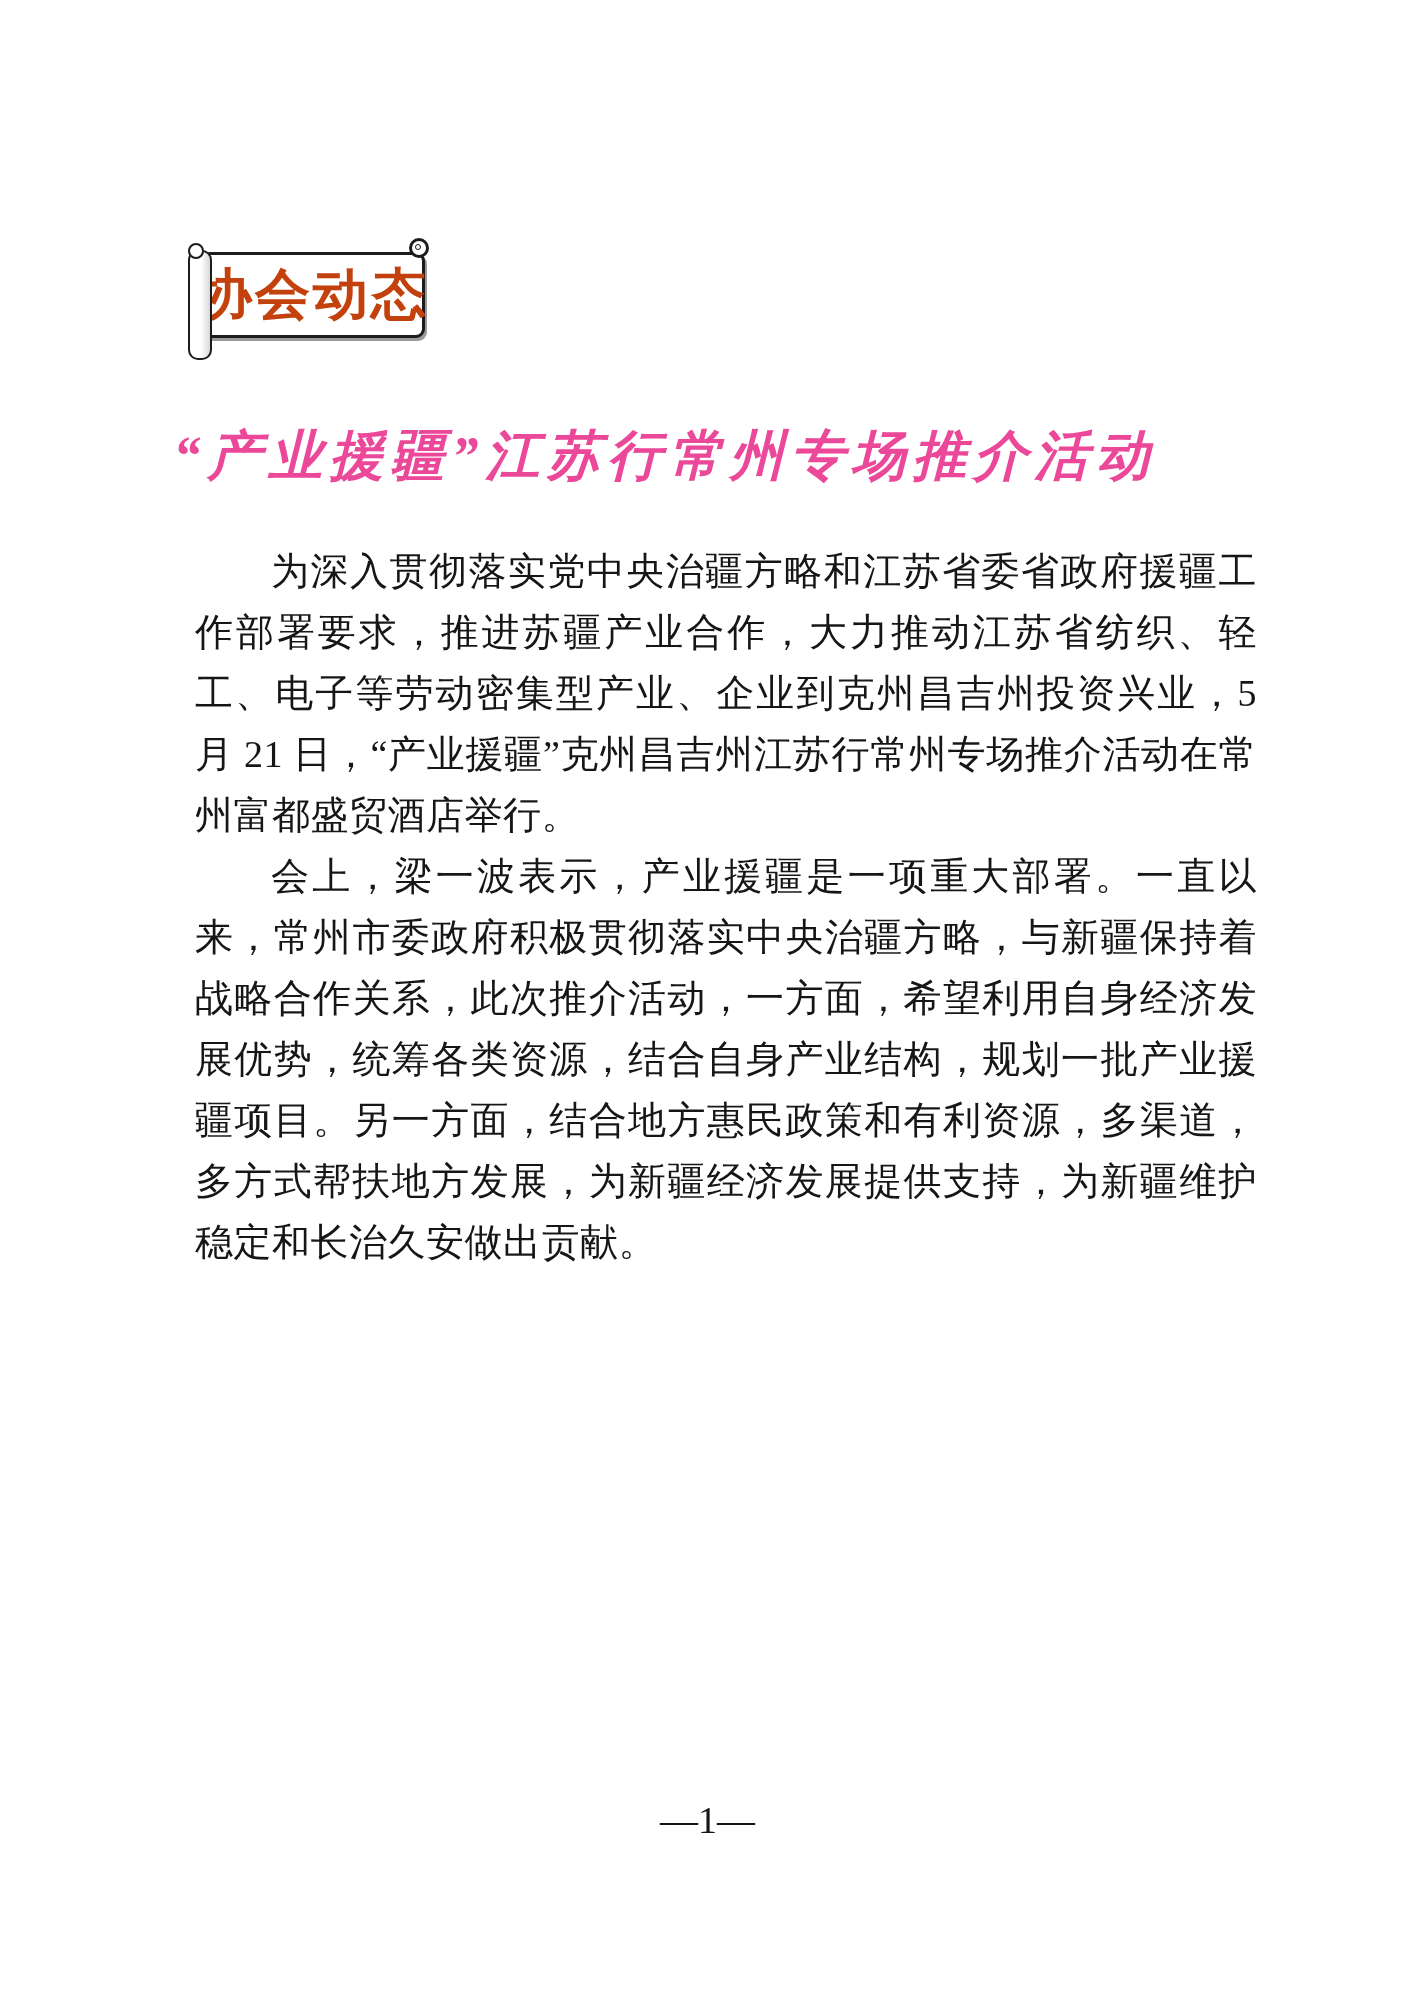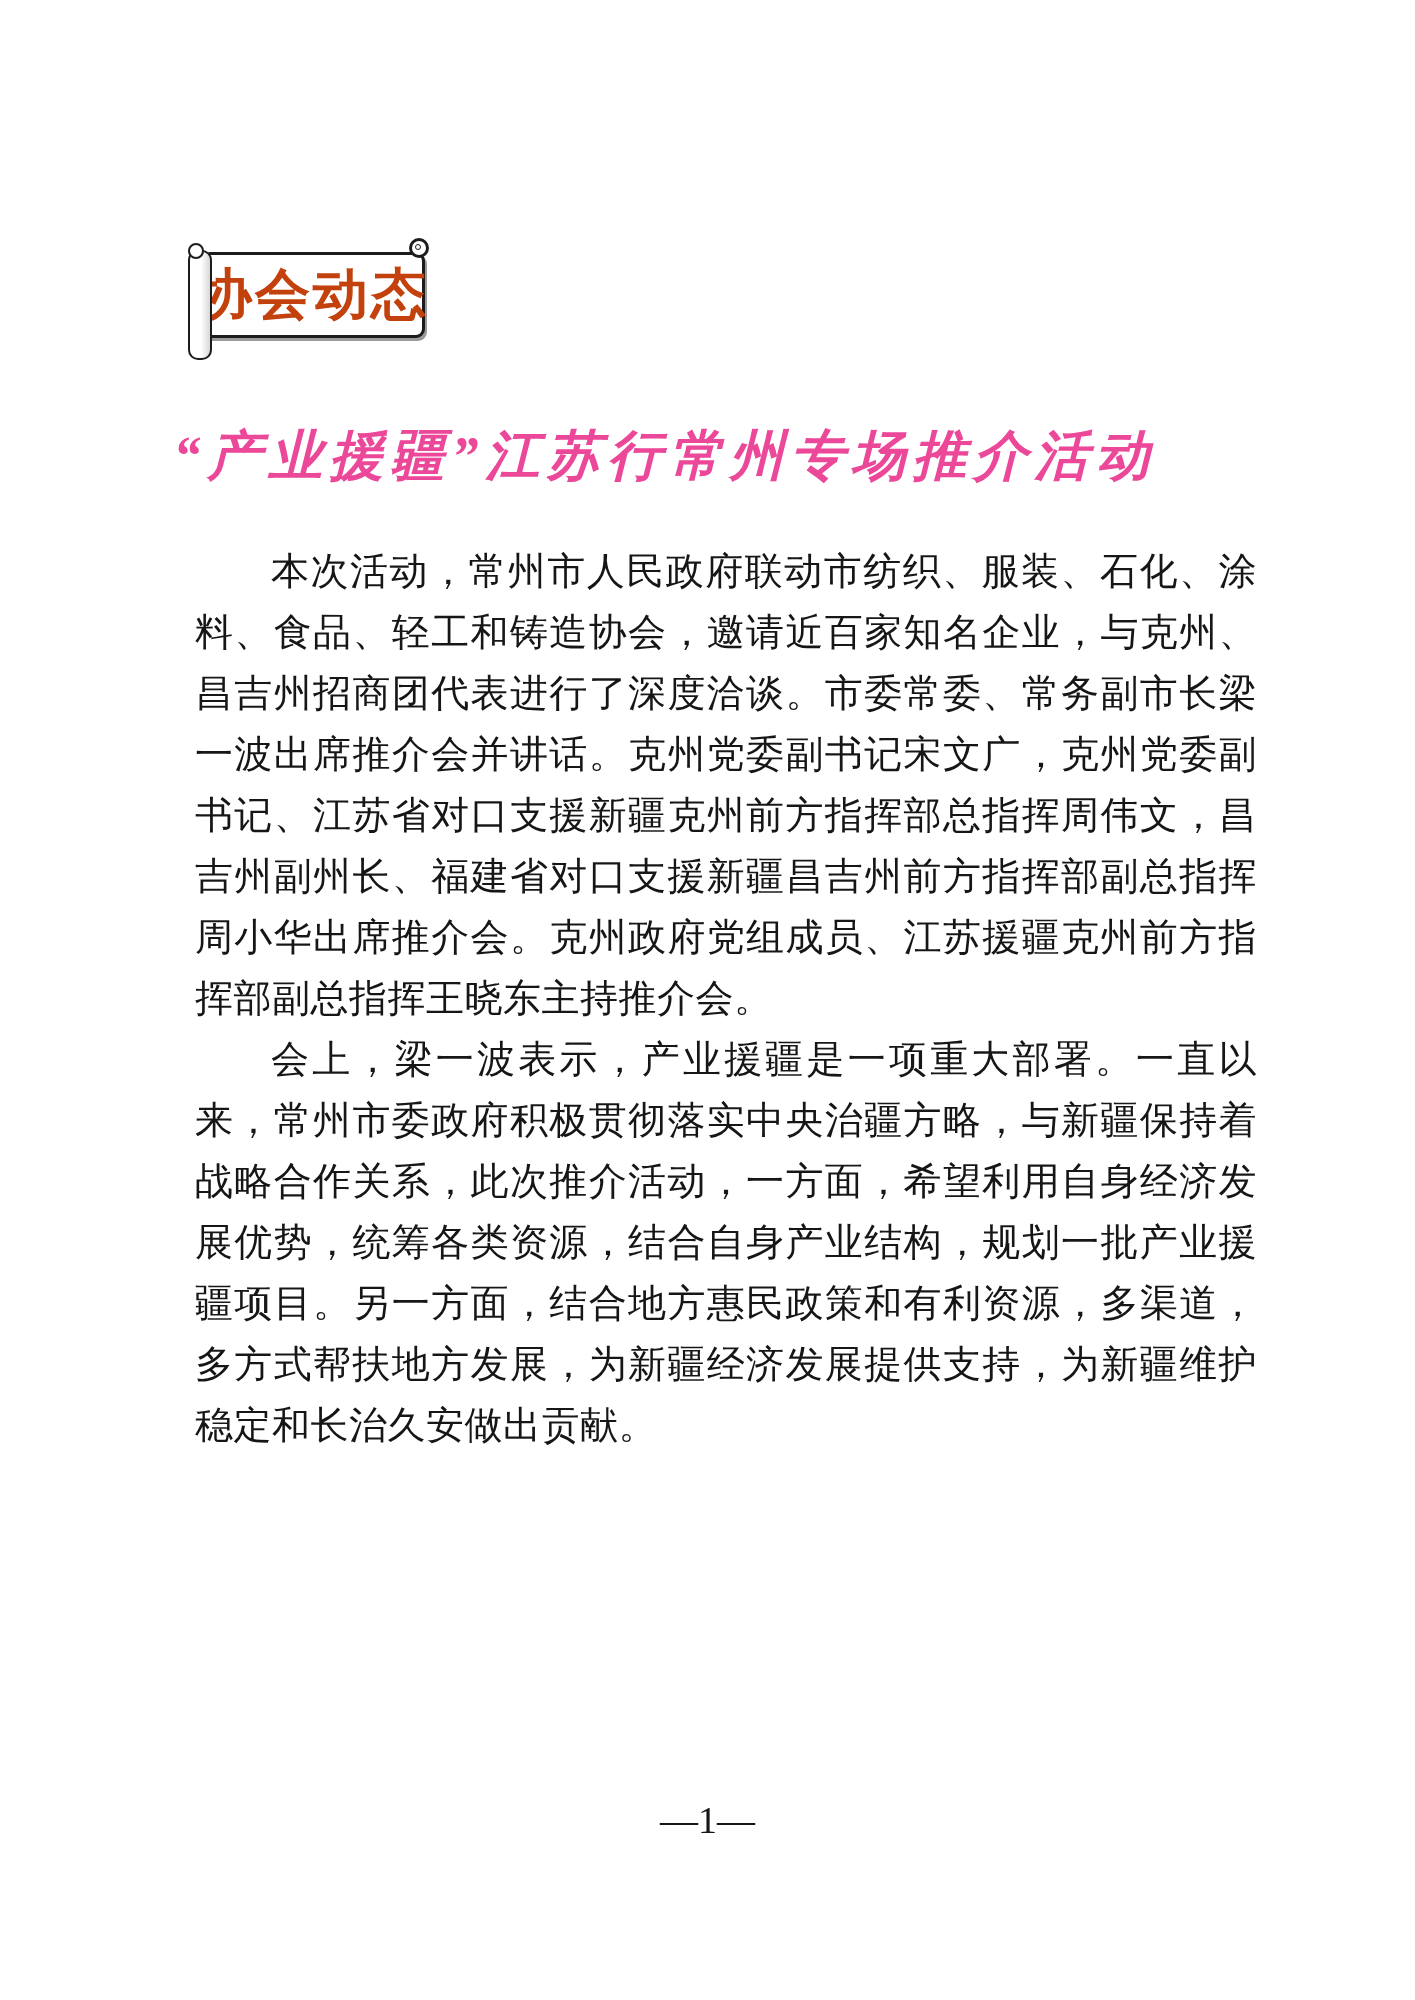--- a/index.html
+++ b/index.html
@@ -93,19 +93,19 @@
     <div class="banner-flag">
       <span class="banner-label">协会动态</span>
     </div>
     <div class="banner-roll"></div>
     <div class="banner-curl"></div>
   </div>
 
   <h1 class="doc-title">“产业援疆”江苏行常州专场推介活动</h1>
 
   <div class="body-text">
-      <p>本次活动，常州市人民政府联动市纺织、服装、石化、涂料、食品、轻工和铸造协会，邀请近百家知名企业，与克州、昌吉州招商团代表进行了深度洽谈。市委常委、常务副市长梁一波出席推介会并讲话。克州党委副书记宋文广，克州党委副书记、江苏省对口支援新疆克州前方指挥部总指挥周伟文，昌吉州副州长、福建省对口支援新疆昌吉州前方指挥部副总指挥周小华出席推介会。克州政府党组成员、江苏援疆克州前方指挥部副总指挥王晓东主持推介会。</p>
+      <p>为深入贯彻落实党中央治疆方略和江苏省委省政府援疆工作部署要求，推进苏疆产业合作，大力推动江苏省纺织、轻工、电子等劳动密集型产业、企业到克州昌吉州投资兴业，5 月 21 日，“产业援疆”克州昌吉州江苏行常州专场推介活动在常州富都盛贸酒店举行。</p>
       <p>会上，梁一波表示，产业援疆是一项重大部署。一直以来，常州市委政府积极贯彻落实中央治疆方略，与新疆保持着战略合作关系，此次推介活动，一方面，希望利用自身经济发展优势，统筹各类资源，结合自身产业结构，规划一批产业援疆项目。另一方面，结合地方惠民政策和有利资源，多渠道，多方式帮扶地方发展，为新疆经济发展提供支持，为新疆维护稳定和长治久安做出贡献。</p>
     </div>
 
   <div class="page-number">—1—</div>
 
 </div>
 
 </body></html>

